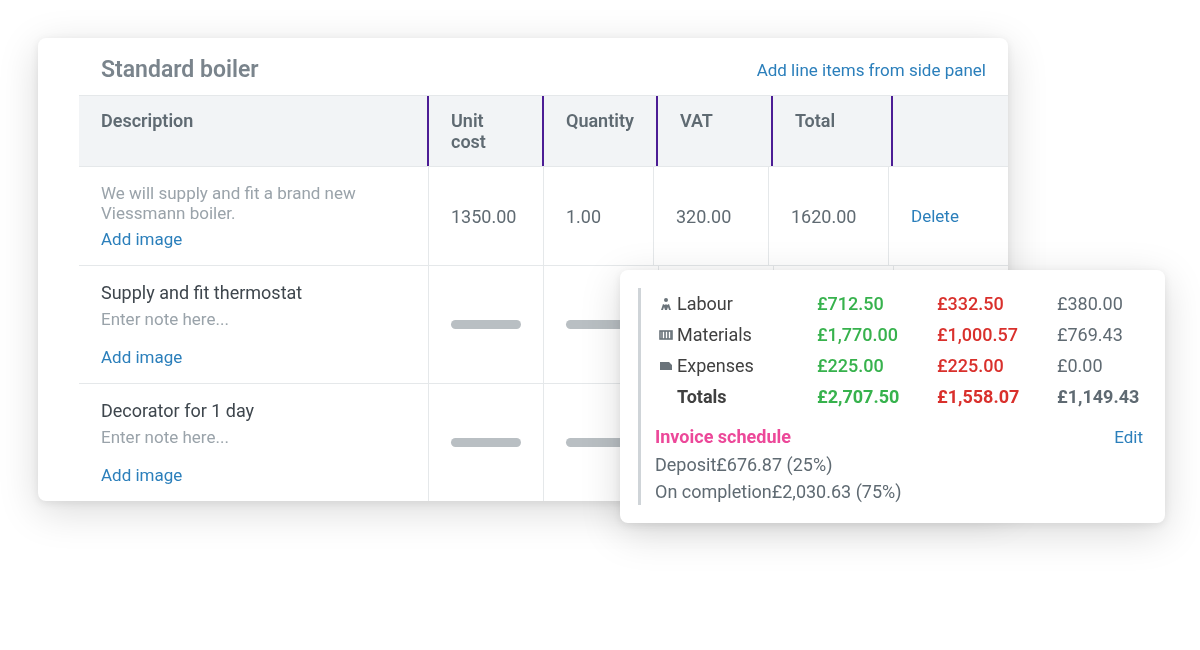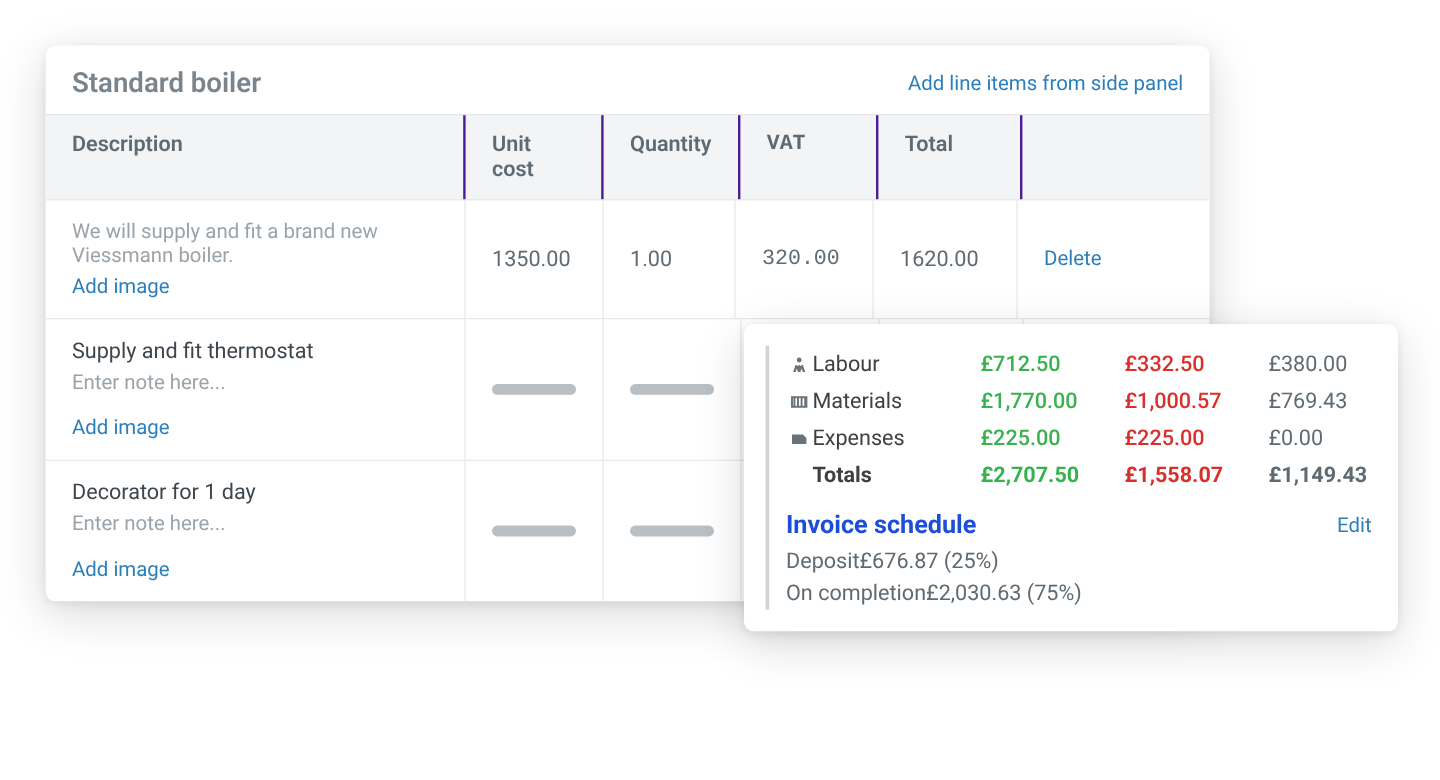--- a/index.html
+++ b/index.html
@@ -14,20 +14,21 @@
   .card {
     position: absolute;
     background: #fff;
     border-radius: 8px;
     box-shadow: 0 10px 40px rgba(0,0,0,0.15), 0 2px 8px rgba(0,0,0,0.08);
   }
   .main-card {
     left: 38px;
     top: 38px;
     width: 970px;
+    padding-left: 41px;
   }
   .card-header {
     display: flex;
     justify-content: space-between;
     align-items: center;
     padding: 18px 22px 12px 22px;
   }
   .card-title {
     color: #7a848c;
     font-size: 23px;
@@ -49,21 +50,21 @@
   .th {
     padding: 14px 22px;
     color: #5f6a72;
     font-weight: 600;
     font-size: 18px;
     border-right: 2px solid #4c1d95;
   }
   .col-desc   { flex: 0 0 350px; }
   .col-unit   { flex: 0 0 115px; }
   .col-qty    { flex: 0 0 110px; }
-  .col-vat    { flex: 0 0 115px; font-family: Liberation Mono, monospace; }
+  .col-vat    { flex: 0 0 115px; }
   .col-total  { flex: 0 0 120px; }
   .col-act    { flex: 1 1 auto; border-right: none; }
   .trow {
     display: flex;
     border-bottom: 1px solid #e5e8ea;
   }
   .td {
     padding: 16px 22px;
     font-size: 18px;
     border-right: 1px solid #e5e8ea;
@@ -123,21 +124,21 @@
   .sumrow.totals .sum-a,
   .sumrow.totals .sum-b,
   .sumrow.totals .sum-c { font-weight: 700; }
   .sched-header {
     display: flex;
     justify-content: space-between;
     align-items: center;
     margin-top: 14px;
     margin-bottom: 4px;
   }
-  .sched-title { color: #1d4ed8; font-weight: 700; font-size: 21px; }
+  .sched-title { color: #ec4899; font-weight: 700; font-size: 18px; }
   .sched-row {
     display: flex;
     color: #5f6a72;
     font-size: 18px;
     padding: 3px 0;
   }
   svg.ic { width: 16px; height: 16px; }
 </style>
 </head>
 <body>

